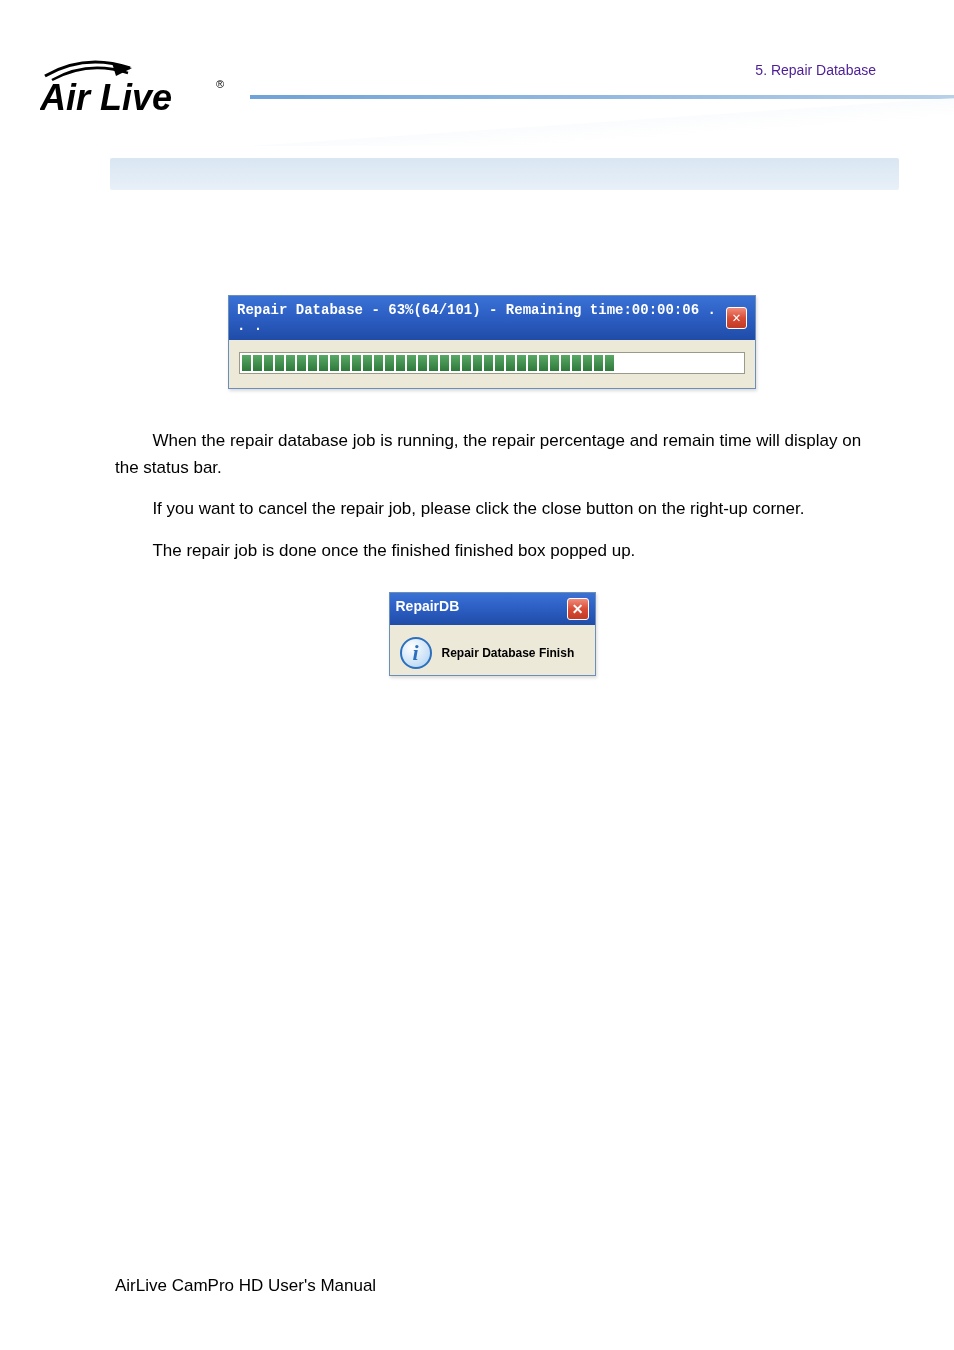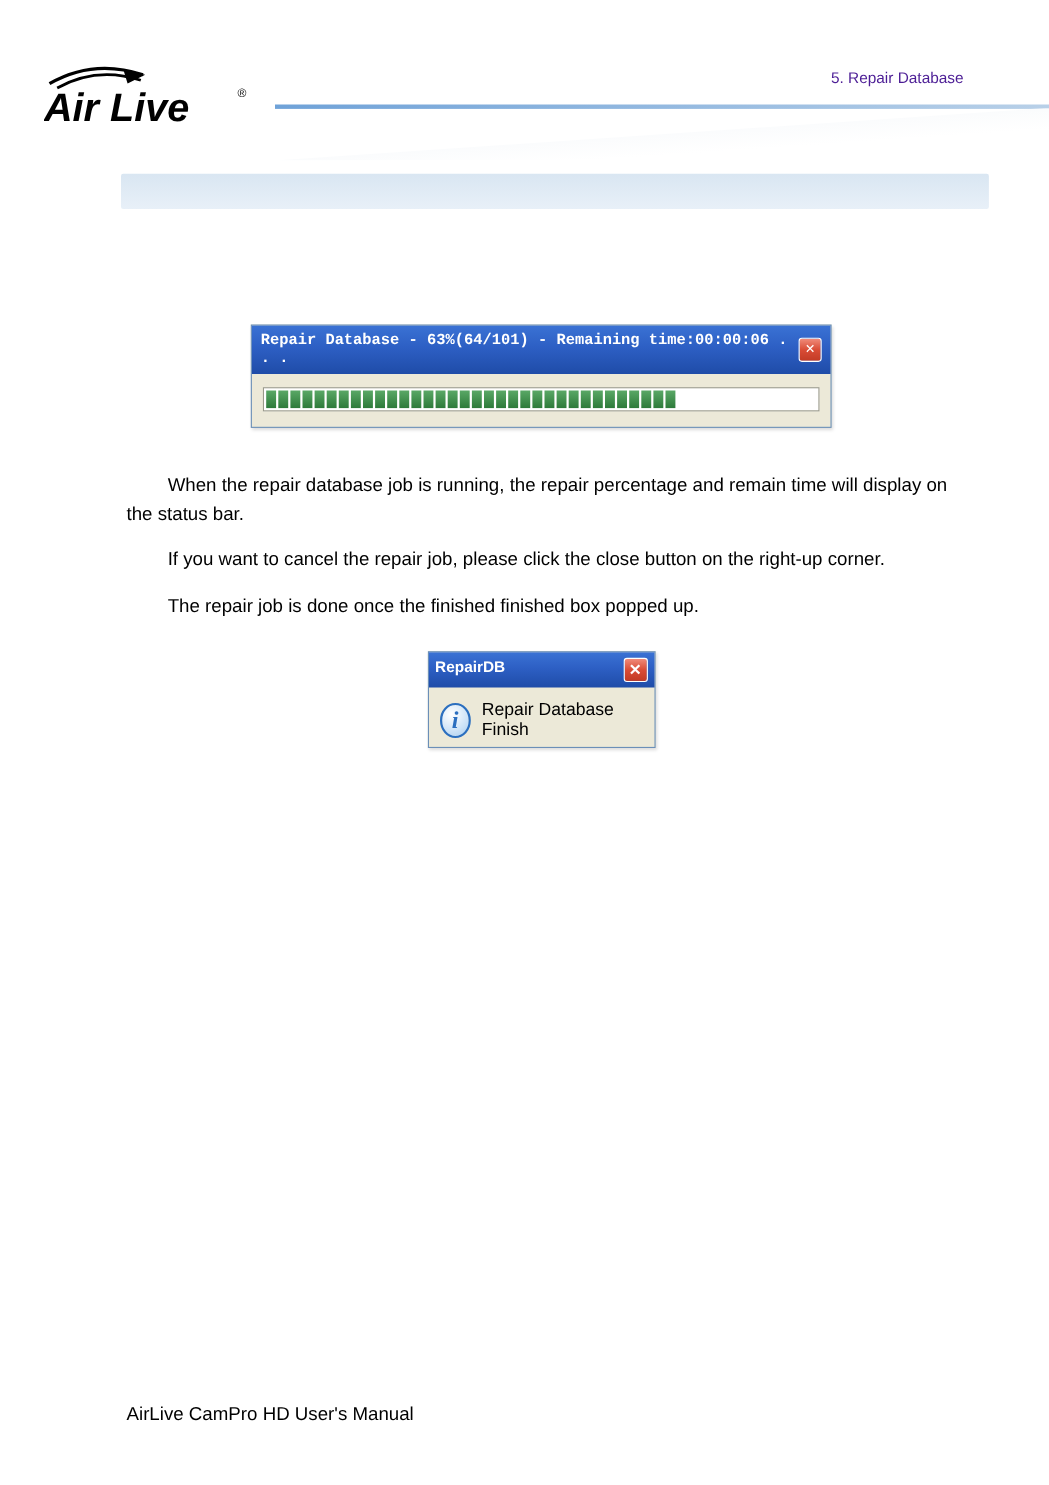--- a/index.html
+++ b/index.html
@@ -152,23 +152,24 @@
     color: #2b6fbf;
     font-family: Georgia, serif;
     font-weight: bold;
     font-size: 22px;
     font-style: italic;
     display: flex;
     align-items: center;
     justify-content: center;
   }
   .msg-text {
-    font-size: 16px;
+    font-size: 12px;
     color: #000;
     font-family: "Tahoma", Arial, sans-serif;
+    font-weight: bold;
   }
   .msg-buttons {
     text-align: center;
     padding: 6px 0 12px 0;
   }
   .ok-btn {
     width: 78px;
     height: 23px;
     background: #ece9d8;
     border: 1px solid #2b5fb0;

